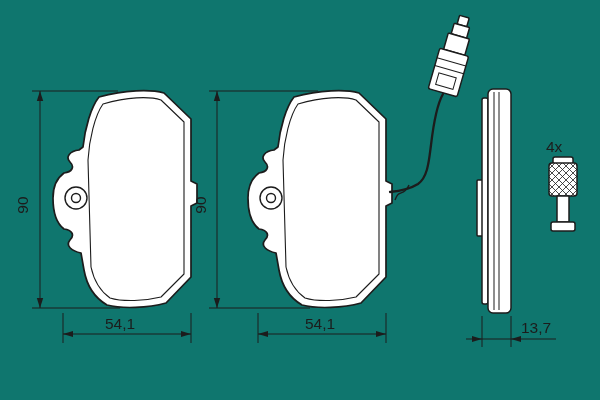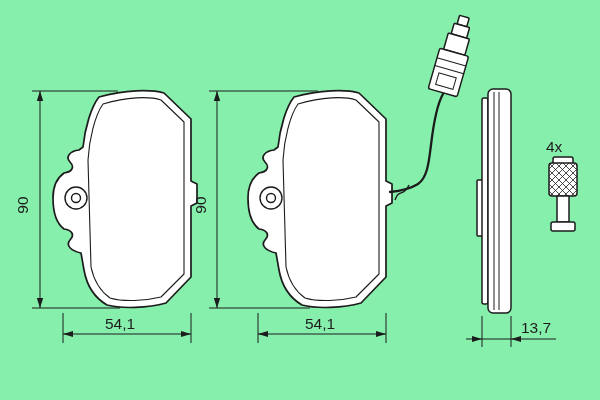--- a/index.html
+++ b/index.html
@@ -4,21 +4,21 @@
 <style>
   html, body {
     margin: 0;
     padding: 0;
     background: #ffffff;
   }
   #stage {
     position: relative;
     width: 600px;
     height: 400px;
-    background: #86efac;
+    background: #0f766e;
     overflow: hidden;
     font-family: "Liberation Sans", sans-serif;
   }
   svg { display: block; }
   .outer {
     fill: #ffffff;
     stroke: #1c1c1c;
     stroke-width: 1.7;
     stroke-linejoin: round;
   }

